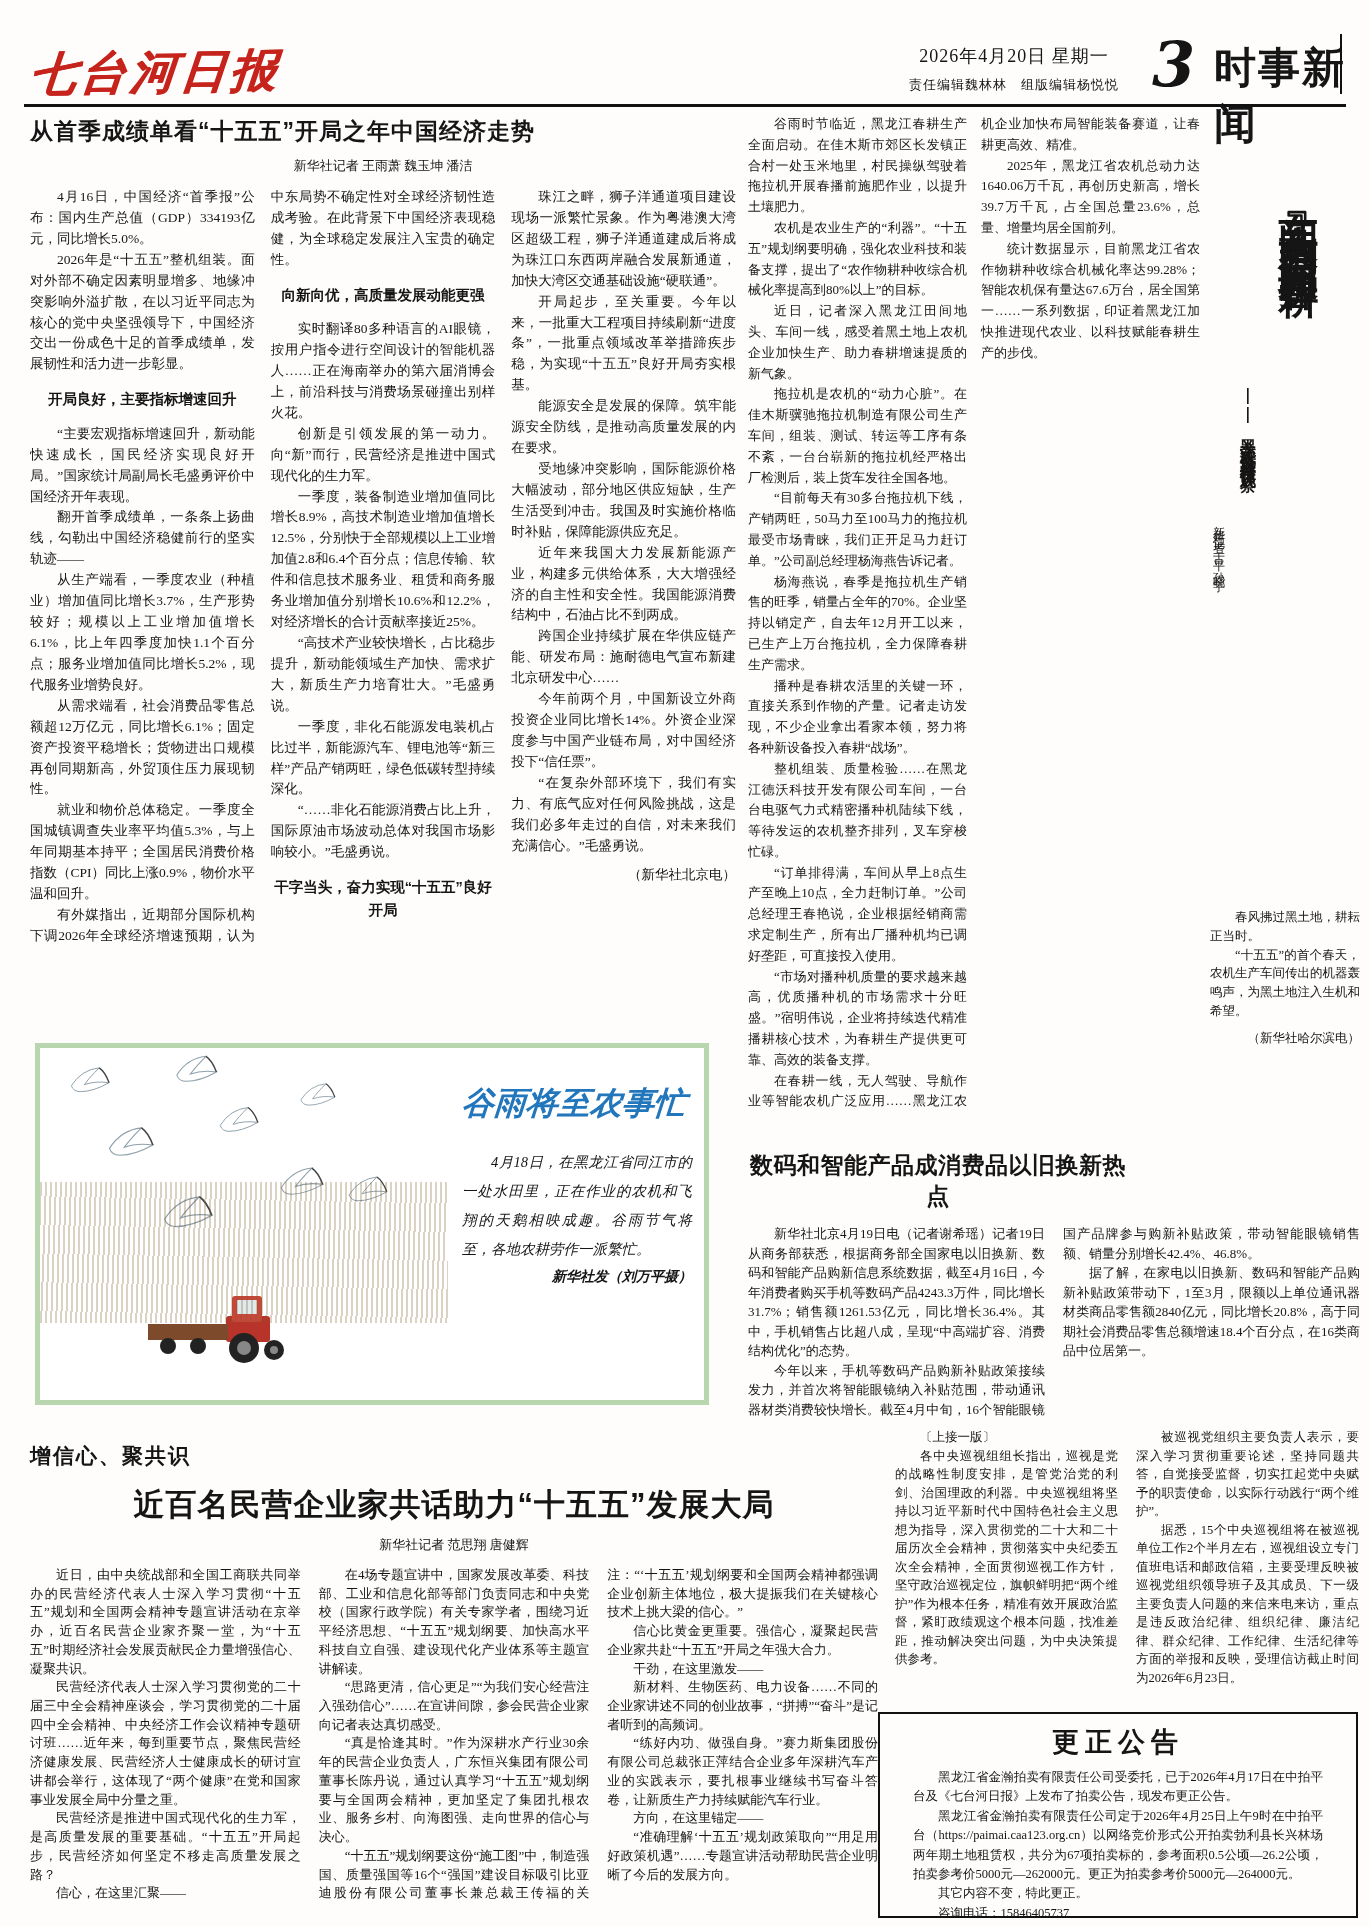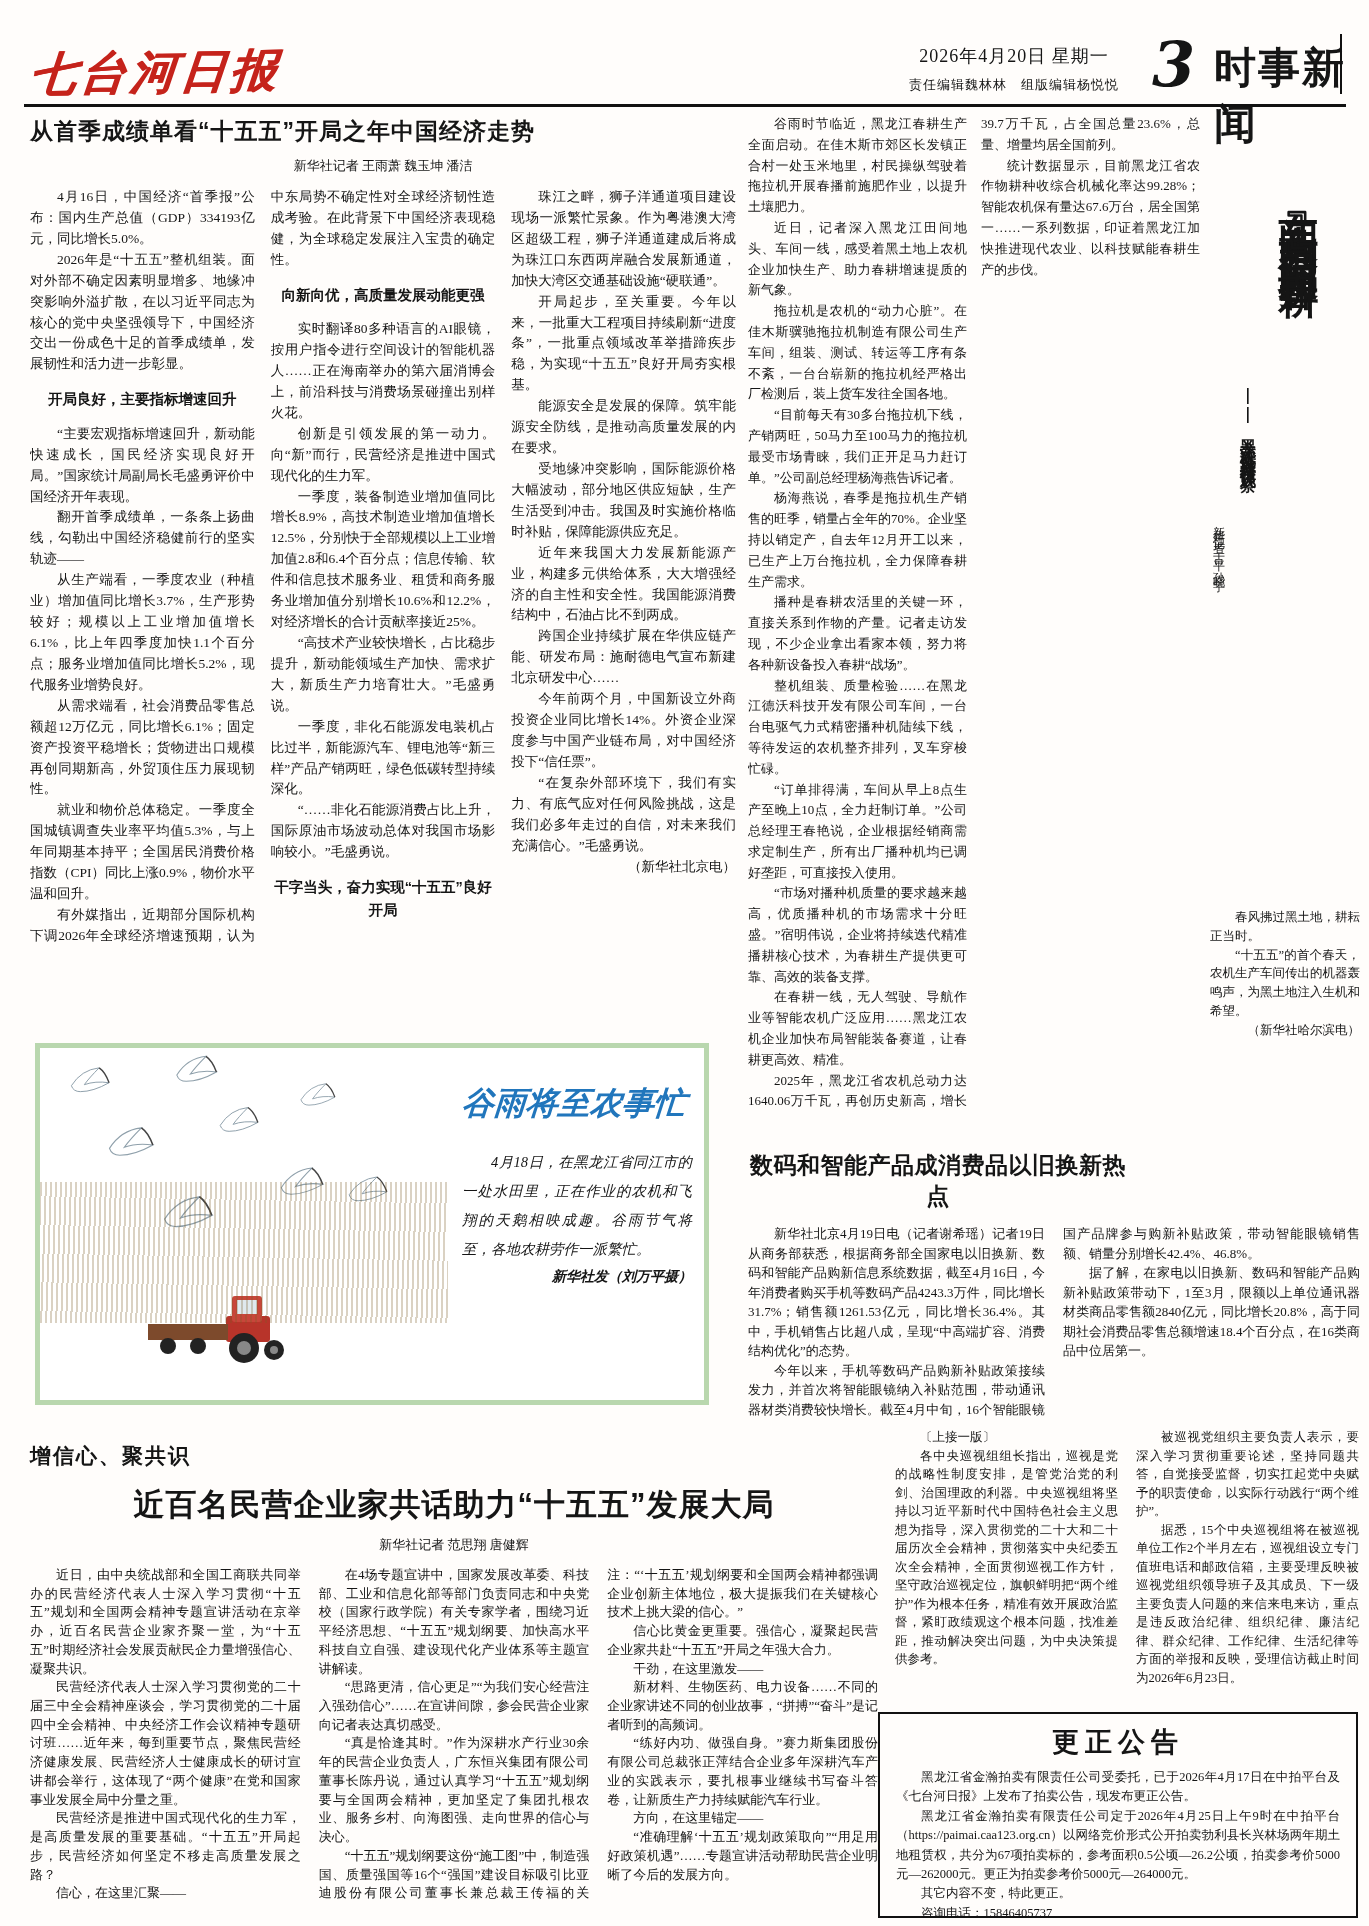--- a/index.html
+++ b/index.html
@@ -19,21 +19,21 @@
         font-family:"Liberation Sans","DejaVu Sans",sans-serif;letter-spacing:2px;}
   .mast-divider{position:absolute;left:1392px;top:8px;width:2px;height:60px;background:#111;left:1316px;}
   .mast-rule{position:absolute;left:24px;top:104px;width:1322px;height:3px;background:#111;}
   
   h1,h2,h3{font-family:"Liberation Sans","DejaVu Sans",sans-serif;margin:0;}
   .byline{text-align:center;font-size:13px;margin:10px 0 12px;}
   .cols{column-fill:auto;text-align:justify;overflow:hidden;}
   .cols p{margin:0;text-indent:2em;}
   .cols p.sub{text-indent:0;text-align:center;font-weight:700;font-size:14.5px;margin:13px 0;
         font-family:"Liberation Sans","DejaVu Sans",sans-serif;}
-  .cols p.end{text-indent:0;text-align:right;margin-top:0;}
+  .cols p.end{text-indent:0;text-align:right;margin-top:8px;}
   
   #lead{position:absolute;left:30px;top:116px;width:706px;}
   #lead h1{font-size:23px;font-weight:900;text-align:left;letter-spacing:1px;}
   #lead .cols{column-count:3;column-gap:16px;height:778px;font-size:13.5px;line-height:1.55;}
   
   #machine{position:absolute;left:748px;top:114px;width:612px;display:flex;gap:10px;}
   .ma-body{width:452px;column-count:2;column-gap:14px;height:1030px;font-size:13px;line-height:1.6;}
   .ma-side{width:150px;}
   .vert-head{writing-mode:vertical-rl;height:714px;margin-top:66px;}
   .vh-title{display:block;font-size:40px;font-weight:900;letter-spacing:6px;
@@ -64,21 +64,21 @@
   
   #continued{position:absolute;left:895px;top:1428px;width:464px;}
   #continued .cols{column-count:2;column-gap:18px;height:270px;font-size:12.5px;line-height:1.48;}
   
   #bottom-art{position:absolute;left:30px;top:1442px;width:848px;}
   .kicker{font-size:21px;font-weight:900;font-family:"Liberation Sans","DejaVu Sans",sans-serif;letter-spacing:2px;}
   #bottom-art h2{font-size:31px;font-weight:900;text-align:center;margin-top:14px;letter-spacing:1px;}
   #bottom-art .cols{column-count:3;column-gap:18px;height:352px;font-size:13px;line-height:1.44;}
   
   #correction{position:absolute;left:878px;top:1712px;width:480px;height:206px;border:2px solid #111;
-        box-sizing:border-box;padding:8px 16px;overflow:hidden;}
+        box-sizing:border-box;padding:8px 33px;overflow:hidden;}
   #correction h3{font-size:27px;font-weight:900;text-align:center;letter-spacing:6px;margin:2px 0 8px;}
   #correction p{margin:0;font-size:12.5px;line-height:1.55;text-indent:2em;text-align:justify;}
 </style>
 </head>
 <body>
 
 <div class="page">
 
   <header id="masthead">
     <div class="paper-name">七台河日报</div>
@@ -121,20 +121,21 @@
         <p>跨国企业持续扩展在华供应链产能、研发布局：施耐德电气宣布新建北京研发中心……</p>
         <p>今年前两个月，中国新设立外商投资企业同比增长14%。外资企业深度参与中国产业链布局，对中国经济投下“信任票”。</p>
         <p>“在复杂外部环境下，我们有实力、有底气应对任何风险挑战，这是我们必多年走过的自信，对未来我们充满信心。”毛盛勇说。</p>
         <p class="end">（新华社北京电）</p>
       </div>
   </section>
 
   <section id="machine">
     <div class="cols ma-body">
         <p>谷雨时节临近，黑龙江春耕生产全面启动。在佳木斯市郊区长发镇正合村一处玉米地里，村民操纵驾驶着拖拉机开展春播前施肥作业，以提升土壤肥力。</p>
+        <p>农机是农业生产的“利器”。“十五五”规划纲要明确，强化农业科技和装备支撑，提出了“农作物耕种收综合机械化率提高到80%以上”的目标。</p>
         <p>近日，记者深入黑龙江田间地头、车间一线，感受着黑土地上农机企业加快生产、助力春耕增速提质的新气象。</p>
         <p>拖拉机是农机的“动力心脏”。在佳木斯骥驰拖拉机制造有限公司生产车间，组装、测试、转运等工序有条不紊，一台台崭新的拖拉机经严格出厂检测后，装上货车发往全国各地。</p>
         <p>“目前每天有30多台拖拉机下线，产销两旺，50马力至100马力的拖拉机最受市场青睐，我们正开足马力赶订单。”公司副总经理杨海燕告诉记者。</p>
         <p>杨海燕说，春季是拖拉机生产销售的旺季，销量占全年的70%。企业坚持以销定产，自去年12月开工以来，已生产上万台拖拉机，全力保障春耕生产需求。</p>
         <p>播种是春耕农活里的关键一环，直接关系到作物的产量。记者走访发现，不少企业拿出看家本领，努力将各种新设备投入春耕“战场”。</p>
         <p>整机组装、质量检验……在黑龙江德沃科技开发有限公司车间，一台台电驱气力式精密播种机陆续下线，等待发运的农机整齐排列，叉车穿梭忙碌。</p>
         <p>“订单排得满，车间从早上8点生产至晚上10点，全力赶制订单。”公司总经理王春艳说，企业根据经销商需求定制生产，所有出厂播种机均已调好垄距，可直接投入使用。</p>
         <p>“市场对播种机质量的要求越来越高，优质播种机的市场需求十分旺盛。”宿明伟说，企业将持续迭代精准播耕核心技术，为春耕生产提供更可靠、高效的装备支撑。</p>
         <p>在春耕一线，无人驾驶、导航作业等智能农机广泛应用……黑龙江农机企业加快布局智能装备赛道，让春耕更高效、精准。</p>
         <p>2025年，黑龙江省农机总动力达1640.06万千瓦，再创历史新高，增长39.7万千瓦，占全国总量23.6%，总量、增量均居全国前列。</p>

